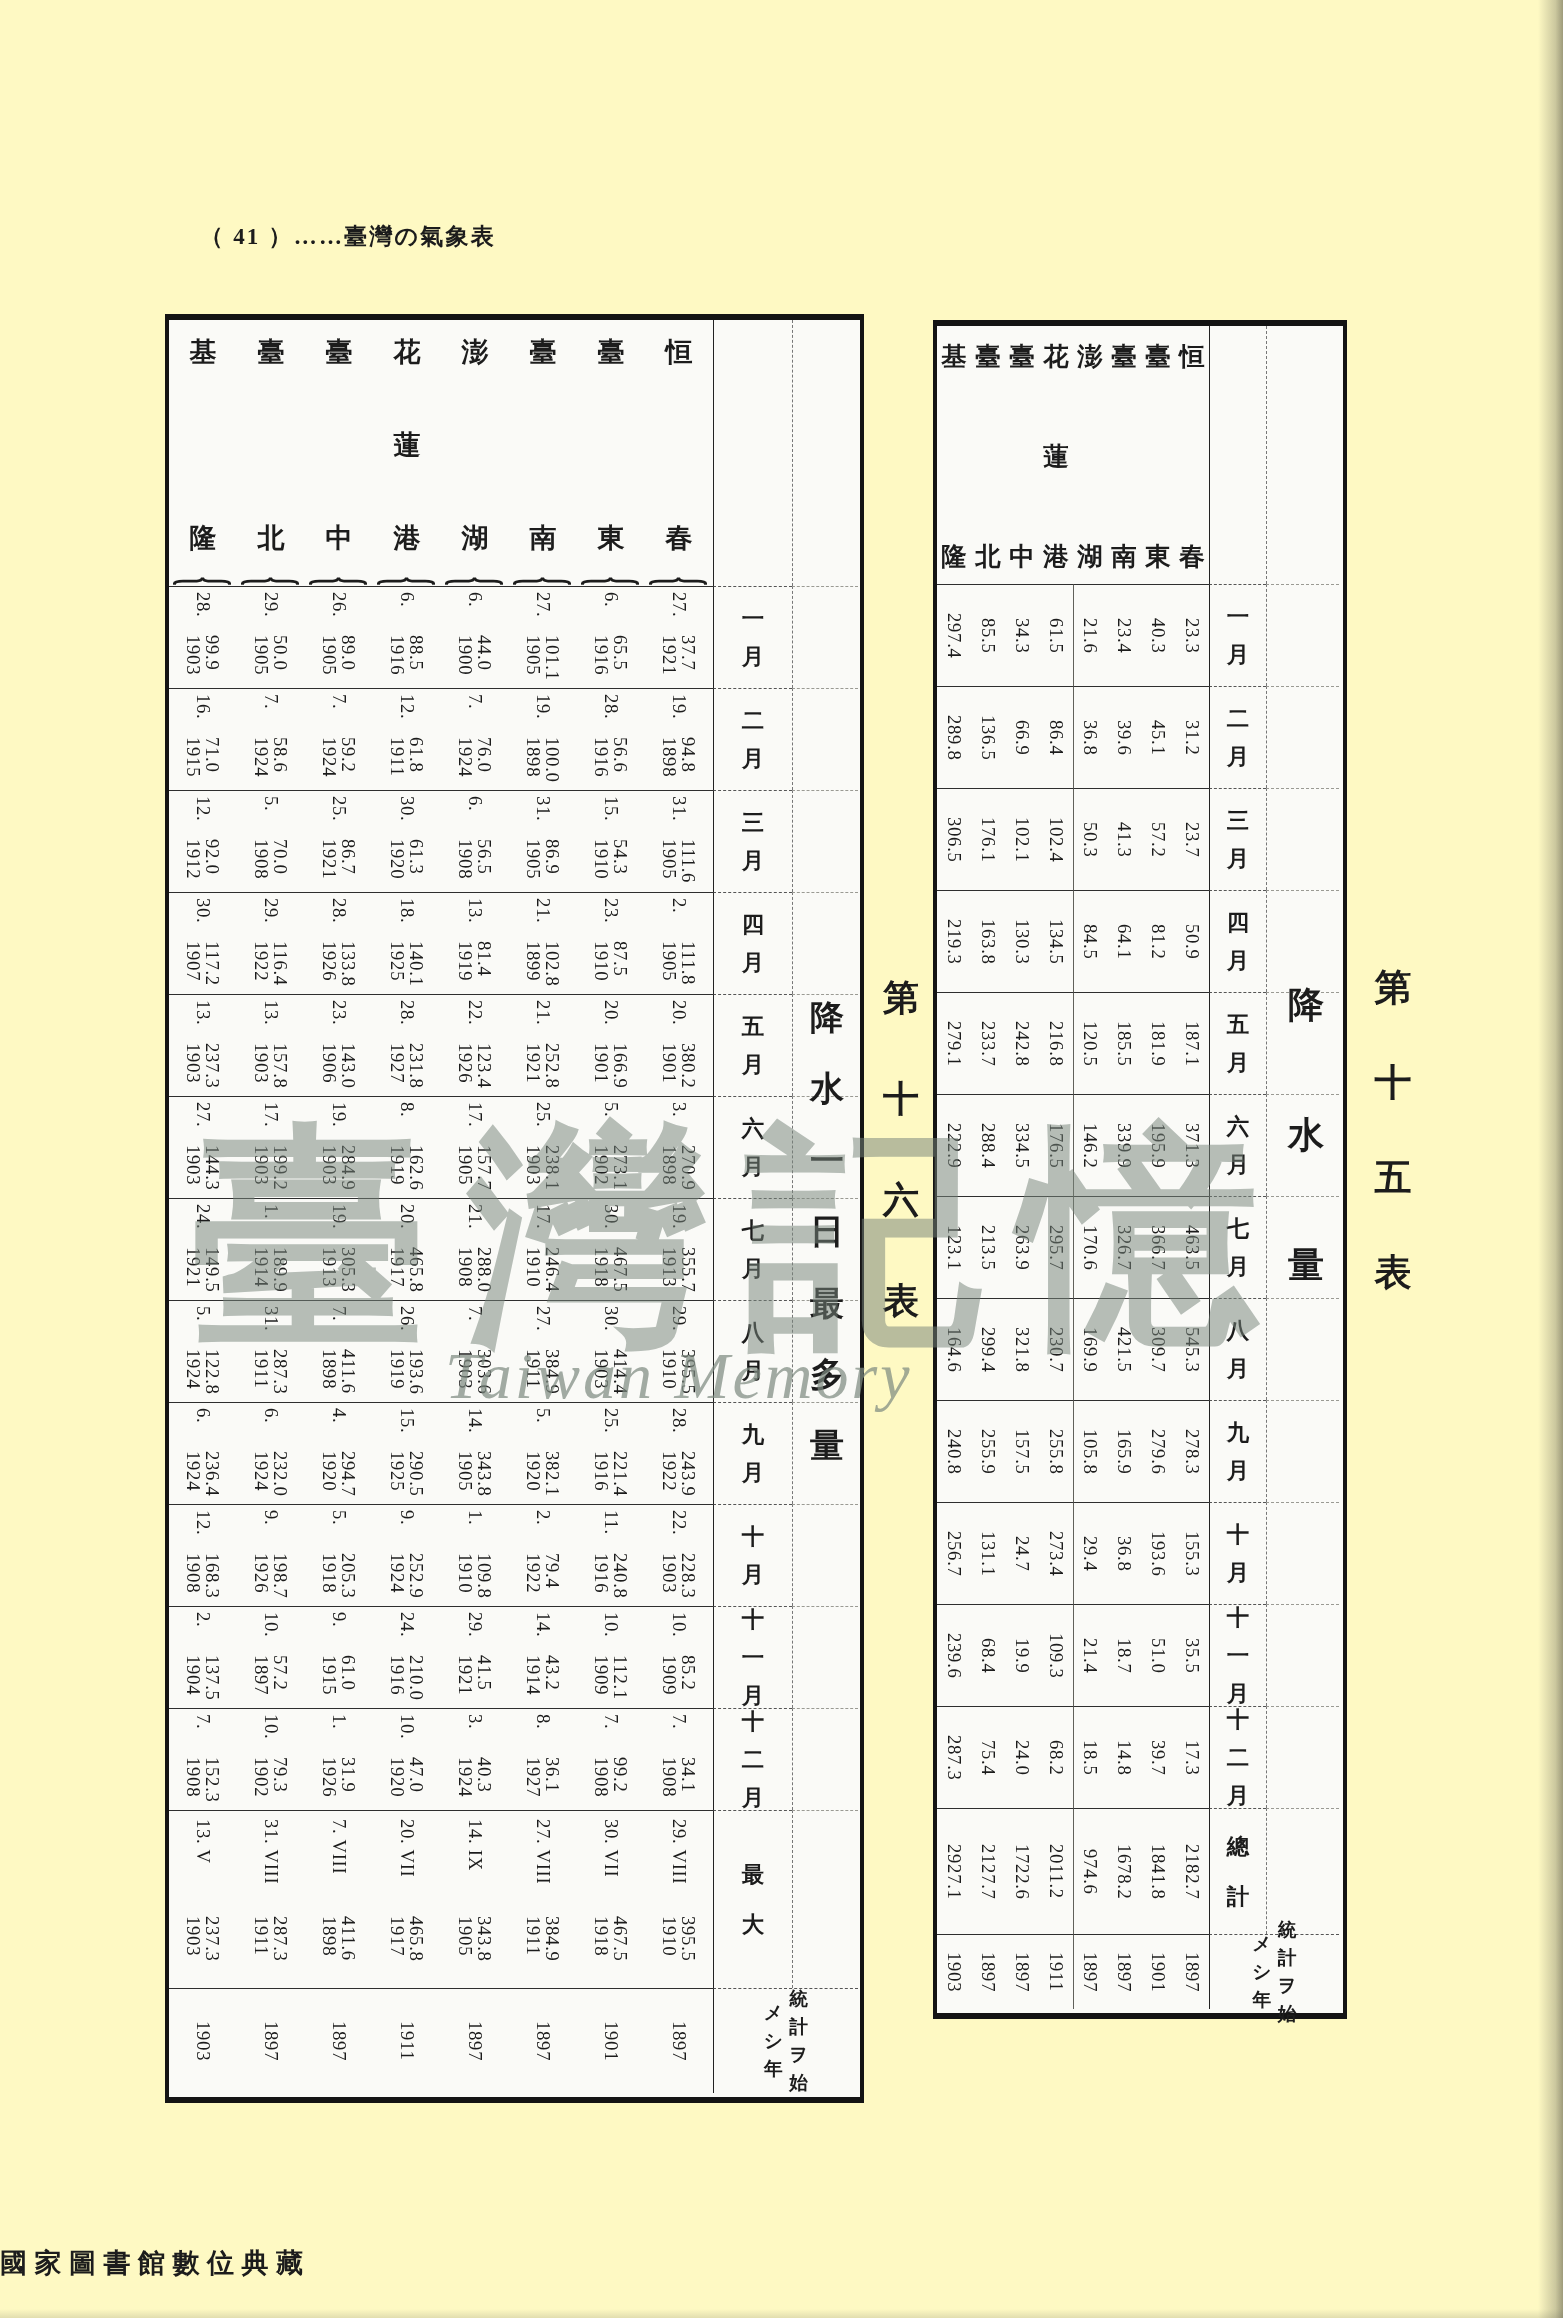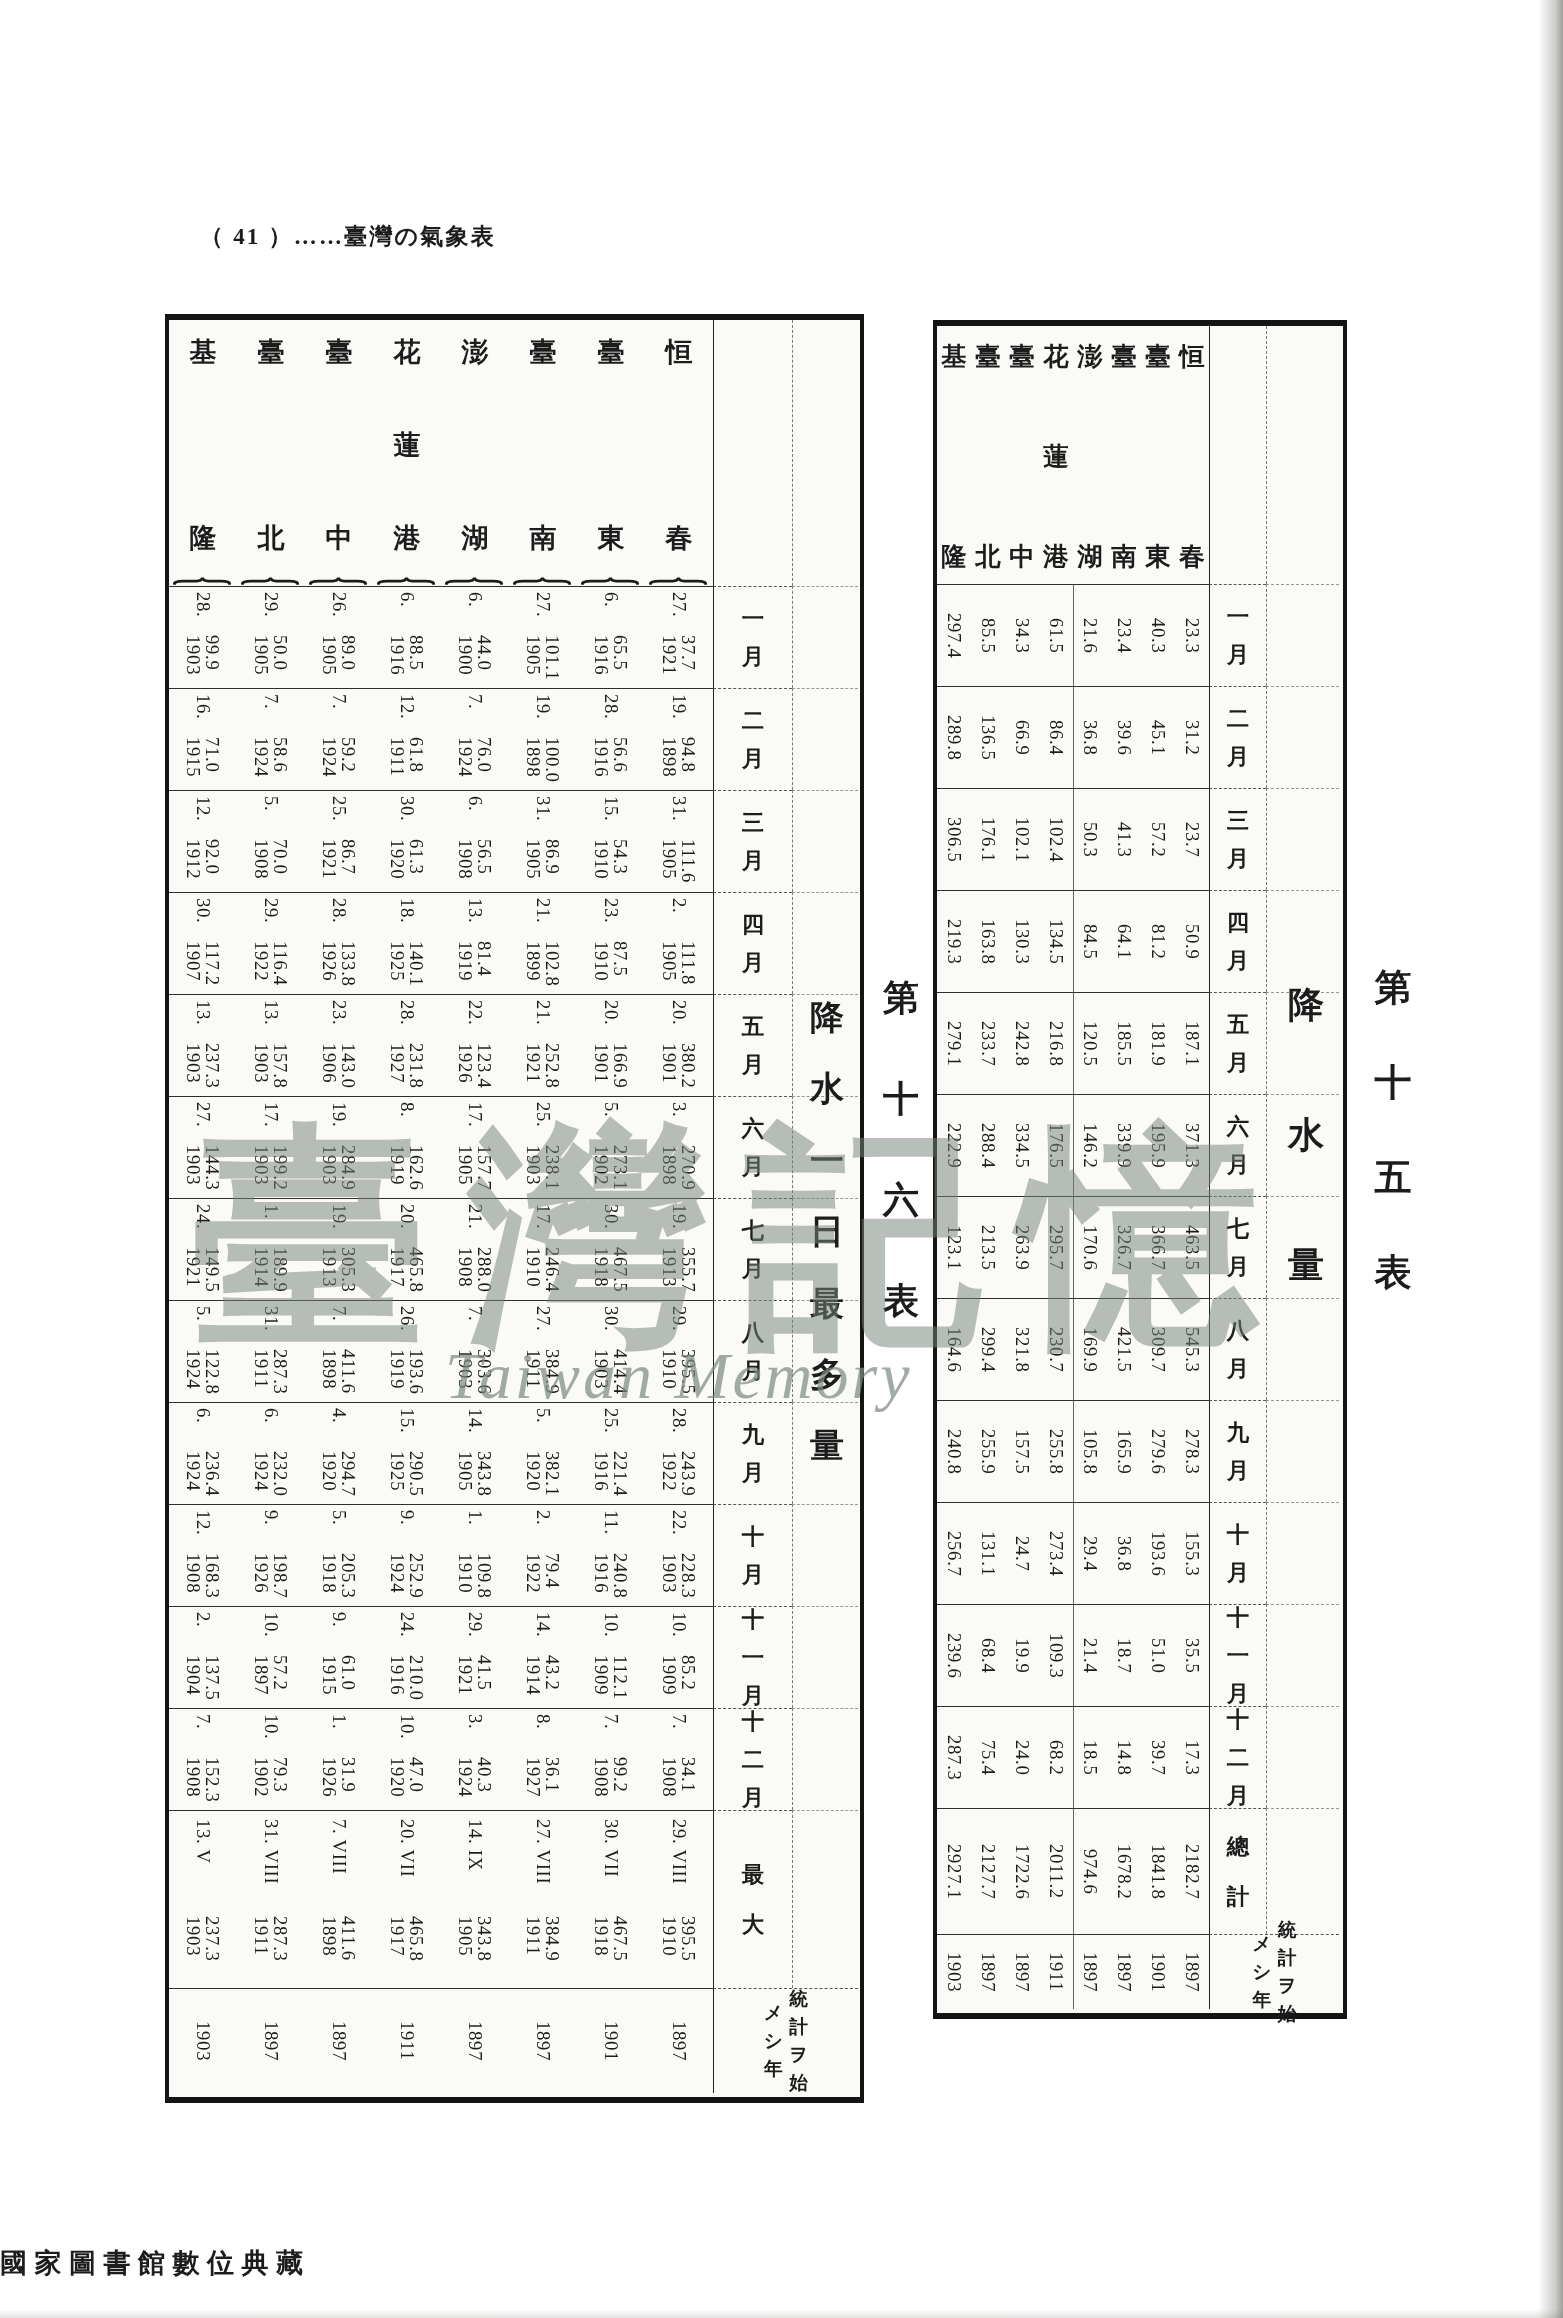--- a/index.html
+++ b/index.html
@@ -1,16 +1,16 @@
 <!DOCTYPE html>
 <html style="font-size:12px"><head>
 <meta charset="utf-8">
 <style>
   html,body{margin:0;padding:0;background:#e8e8e4;}
-  .page{position:relative;width:1563px;height:2319px;background:#ffffff;overflow:hidden;
+  .page{position:relative;width:1563px;height:2319px;background:#fef9c3;overflow:hidden;
         font-family:"Liberation Serif","DejaVu Serif",serif;color:#1c1c1c;}
   .edge-r{position:absolute;right:0;top:0;width:25.4px;height:100%;
           background:linear-gradient(to right,rgba(0,0,0,0) 0%,rgba(70,70,62,0.28) 70%,rgba(40,40,35,0.45) 100%);}
   .edge-b{position:absolute;left:0;bottom:0;width:100%;height:10.5px;background:linear-gradient(to bottom,rgba(0,0,0,0),rgba(80,80,72,0.18));}
 
   .runhead{position:absolute;left:200px;top:221px;font-size:23px;font-weight:bold;letter-spacing:2.2px;}
   .foot{position:absolute;left:0;top:2245px;width:100%;text-align:left;font-size:27px;font-weight:bold;letter-spacing:7.5px;}
 
   
   .wm-cjk{position:absolute;left:191px;top:1122px;font-size:236px;line-height:1;font-weight:bold;

